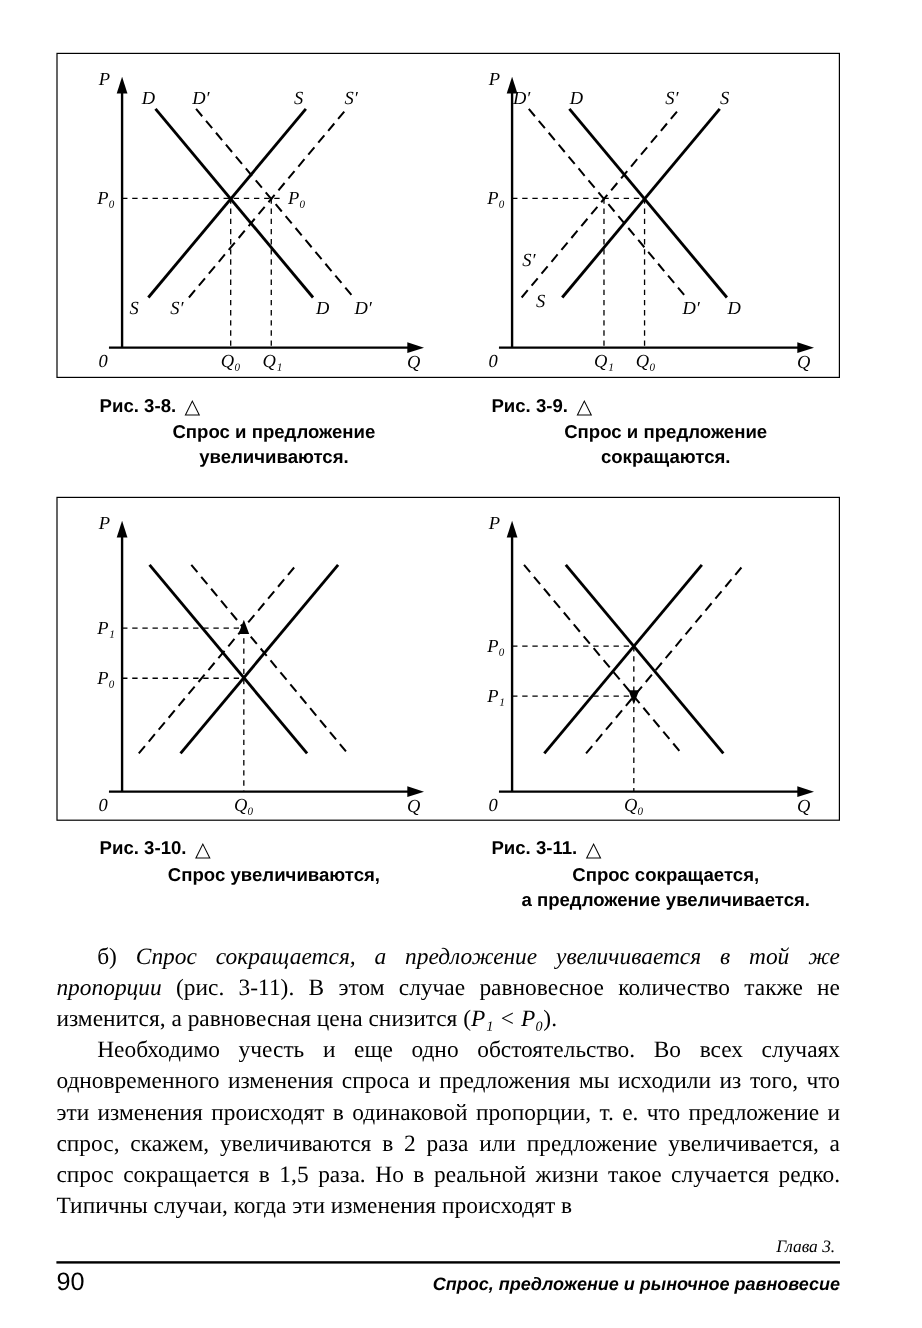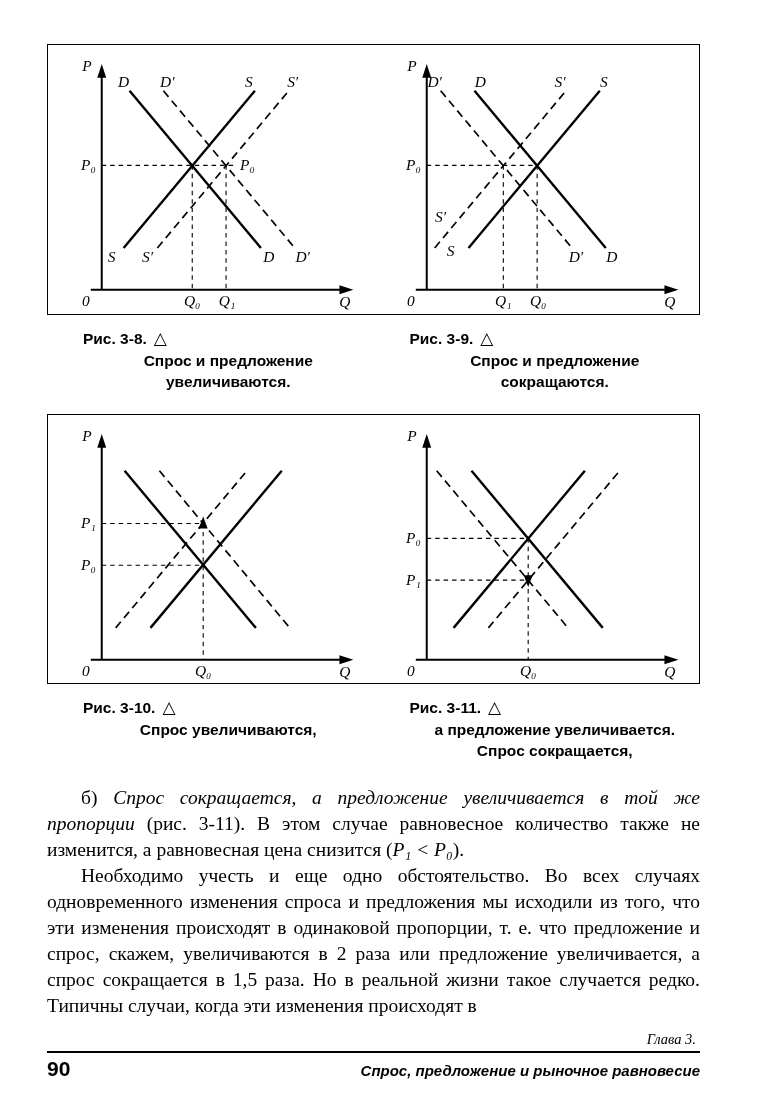--- a/index.html
+++ b/index.html
@@ -62,21 +62,21 @@
     text-align: right;
     font-family: Liberation Serif, serif;
     font-style: italic;
     font-size: 14.5px;
     padding-right: 4px;
   }
   .footer-rule { border: none; border-top: 2px solid #000; margin: 3px 0 0 0; }
   .footer-row { display: flex; justify-content: space-between; align-items: baseline; margin-top: 4px; }
   .page-number {
     font-family: "Liberation Sans", "DejaVu Sans", sans-serif;
-    font-weight: 700; font-size: 21px;
+    font-weight: 400; font-size: 21px;
   }
   .section-title {
     font-family: "Liberation Sans", "DejaVu Sans", sans-serif;
     font-weight: 700; font-style: italic; font-size: 15px;
   }
 </style>
 </head>
 <body>
 
 <div class="page">
@@ -223,22 +223,22 @@
         <span>Рис. 3-10.</span>
         <span class="tri">△</span>
       </div>
       <div>Спрос увеличиваются,</div>
     </div>
     <div class="caption">
       <div class="caption-title">
         <span>Рис. 3-11.</span>
         <span class="tri">△</span>
       </div>
+      <div>Спрос сокращается,</div>
       <div>а предложение увеличивается.</div>
-      <div>Спрос сокращается,</div>
     </div>
   </div>
 
   <div class="body-copy">
     <p class="body-text"><span>б) </span><i>Спрос сокращается, а предложение увеличивается в той же пропорции</i><span> (рис. 3-11). В этом случае равновесное количество также не изменится, а равновесная цена снизится (</span><i>P₁ &lt; P₀</i><span>).</span></p>
     <p class="body-text"><span>Необходимо учесть и еще одно обстоятельство. Во всех случаях одновременного изменения спроса и предложения мы исходили из того, что эти изменения происходят в одинаковой пропорции, т. е. что предложение и спрос, скажем, увеличиваются в 2 раза или предложение увеличивается, а спрос сокращается в 1,5 раза. Но в реальной жизни такое случается редко. Типичны случаи, когда эти изменения происходят в</span></p>
   </div>
 
   <div class="chapter-line">
     <span>Глава 3.</span>

